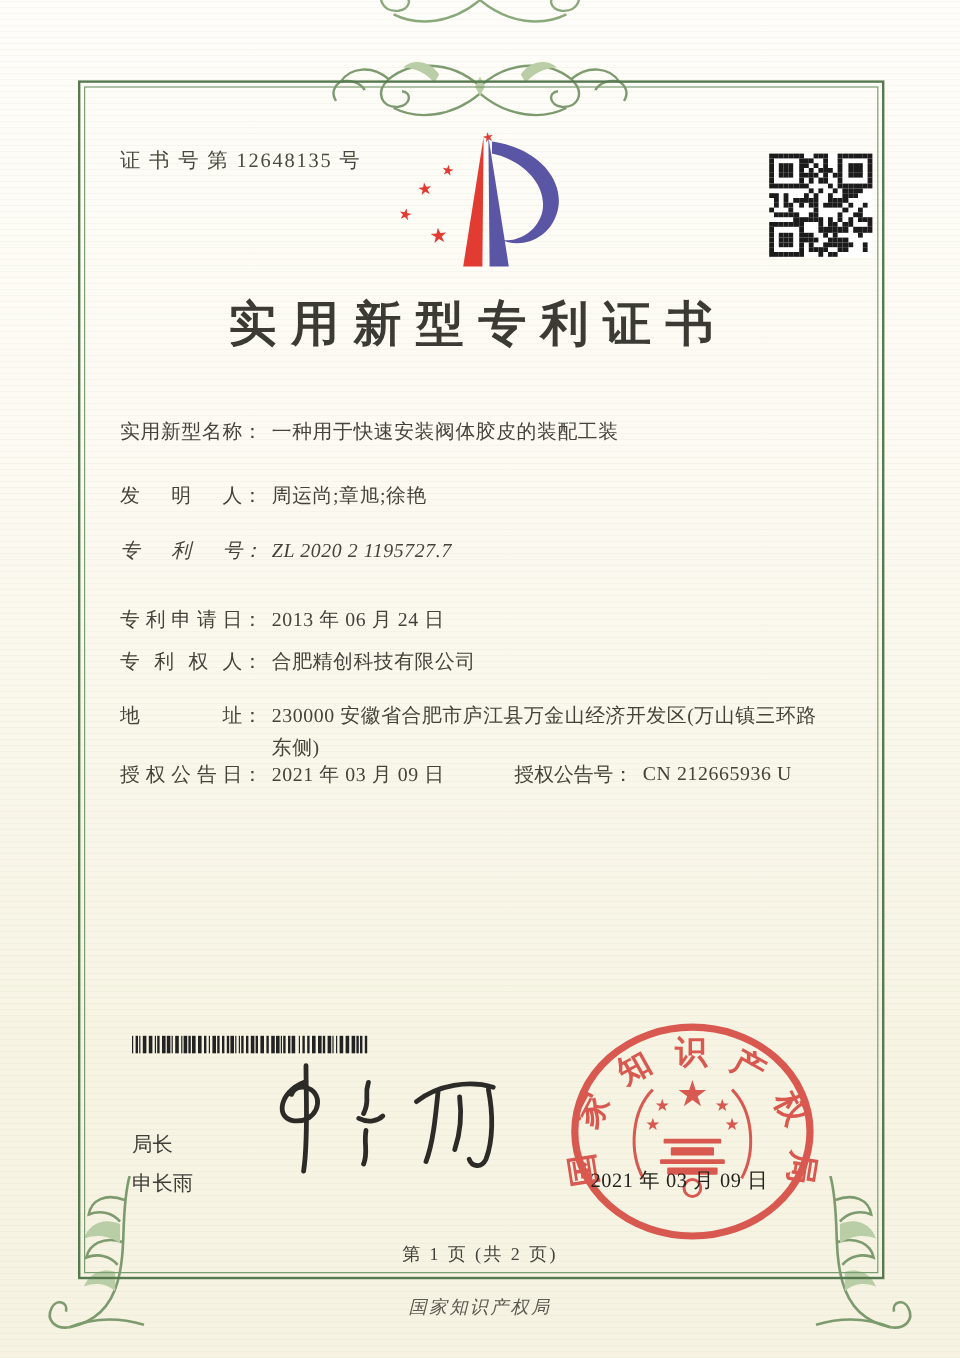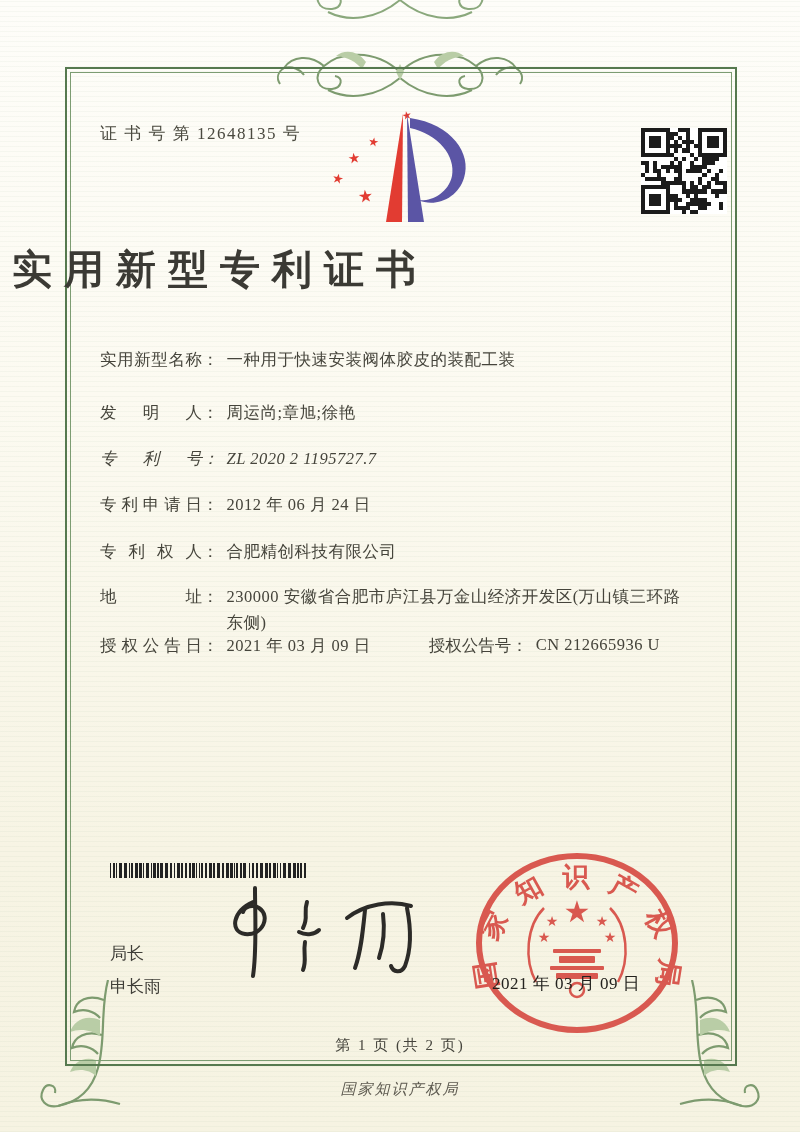--- a/index.html
+++ b/index.html
@@ -32,21 +32,21 @@
   .logo .star{position:absolute;color:#e23c32;line-height:1;}
   
   .qr{
     position:absolute;left:641px;top:128px;width:86px;height:86px;
     display:grid;grid-template-columns:repeat(21,1fr);grid-template-rows:repeat(21,1fr);
     background:#ffffff;
   }
   .qr .d{background:#1b1b1b;}
   
   .title{
-    position:absolute;left:0;top:242px;width:785px;text-align:left;
+    position:absolute;left:0;top:242px;width:785px;text-align:center;
     font-size:40px;font-weight:700;color:#3b3a34;letter-spacing:12px;text-indent:12px;
   }
   
   .field{
     position:absolute;left:100px;display:flex;align-items:flex-start;
     font-size:16.5px;color:#45443b;line-height:26px;
   }
   .f-label{
     display:inline-block;width:102px;
     text-align:justify;text-align-last:justify;
@@ -630,24 +630,24 @@
   <div class="field" style="top:400px;">
     <span class="f-label">发明人</span>
       <span class="f-colon">：</span>
       <span class="f-value">周运尚;章旭;徐艳</span>
   </div>
   <div class="field" style="top:446px;font-style:italic;">
     <span class="f-label">专利号</span>
       <span class="f-colon">：</span>
       <span class="f-value">ZL 2020 2 1195727.7</span>
   </div>
-  <div class="field" style="top:492px;align-items:center;">
+  <div class="field" style="top:504px;align-items:center;">
     <span class="f-label">专利申请日</span>
       <span class="f-colon">：</span>
-      <span class="f-value">2012 年 06 月 24 日</span>
+      <span class="f-value">2013 年 06 月 24 日</span>
   </div>
   <div class="field" style="top:539px;">
     <span class="f-label">专利权人</span>
       <span class="f-colon">：</span>
       <span class="f-value">合肥精创科技有限公司</span>
   </div>
   <div class="field" style="top:584px;">
     <span class="f-label">地址</span>
       <span class="f-colon">：</span>
       <span class="f-value" style="width:470px;">230000 安徽省合肥市庐江县万金山经济开发区(万山镇三环路东侧)</span>

